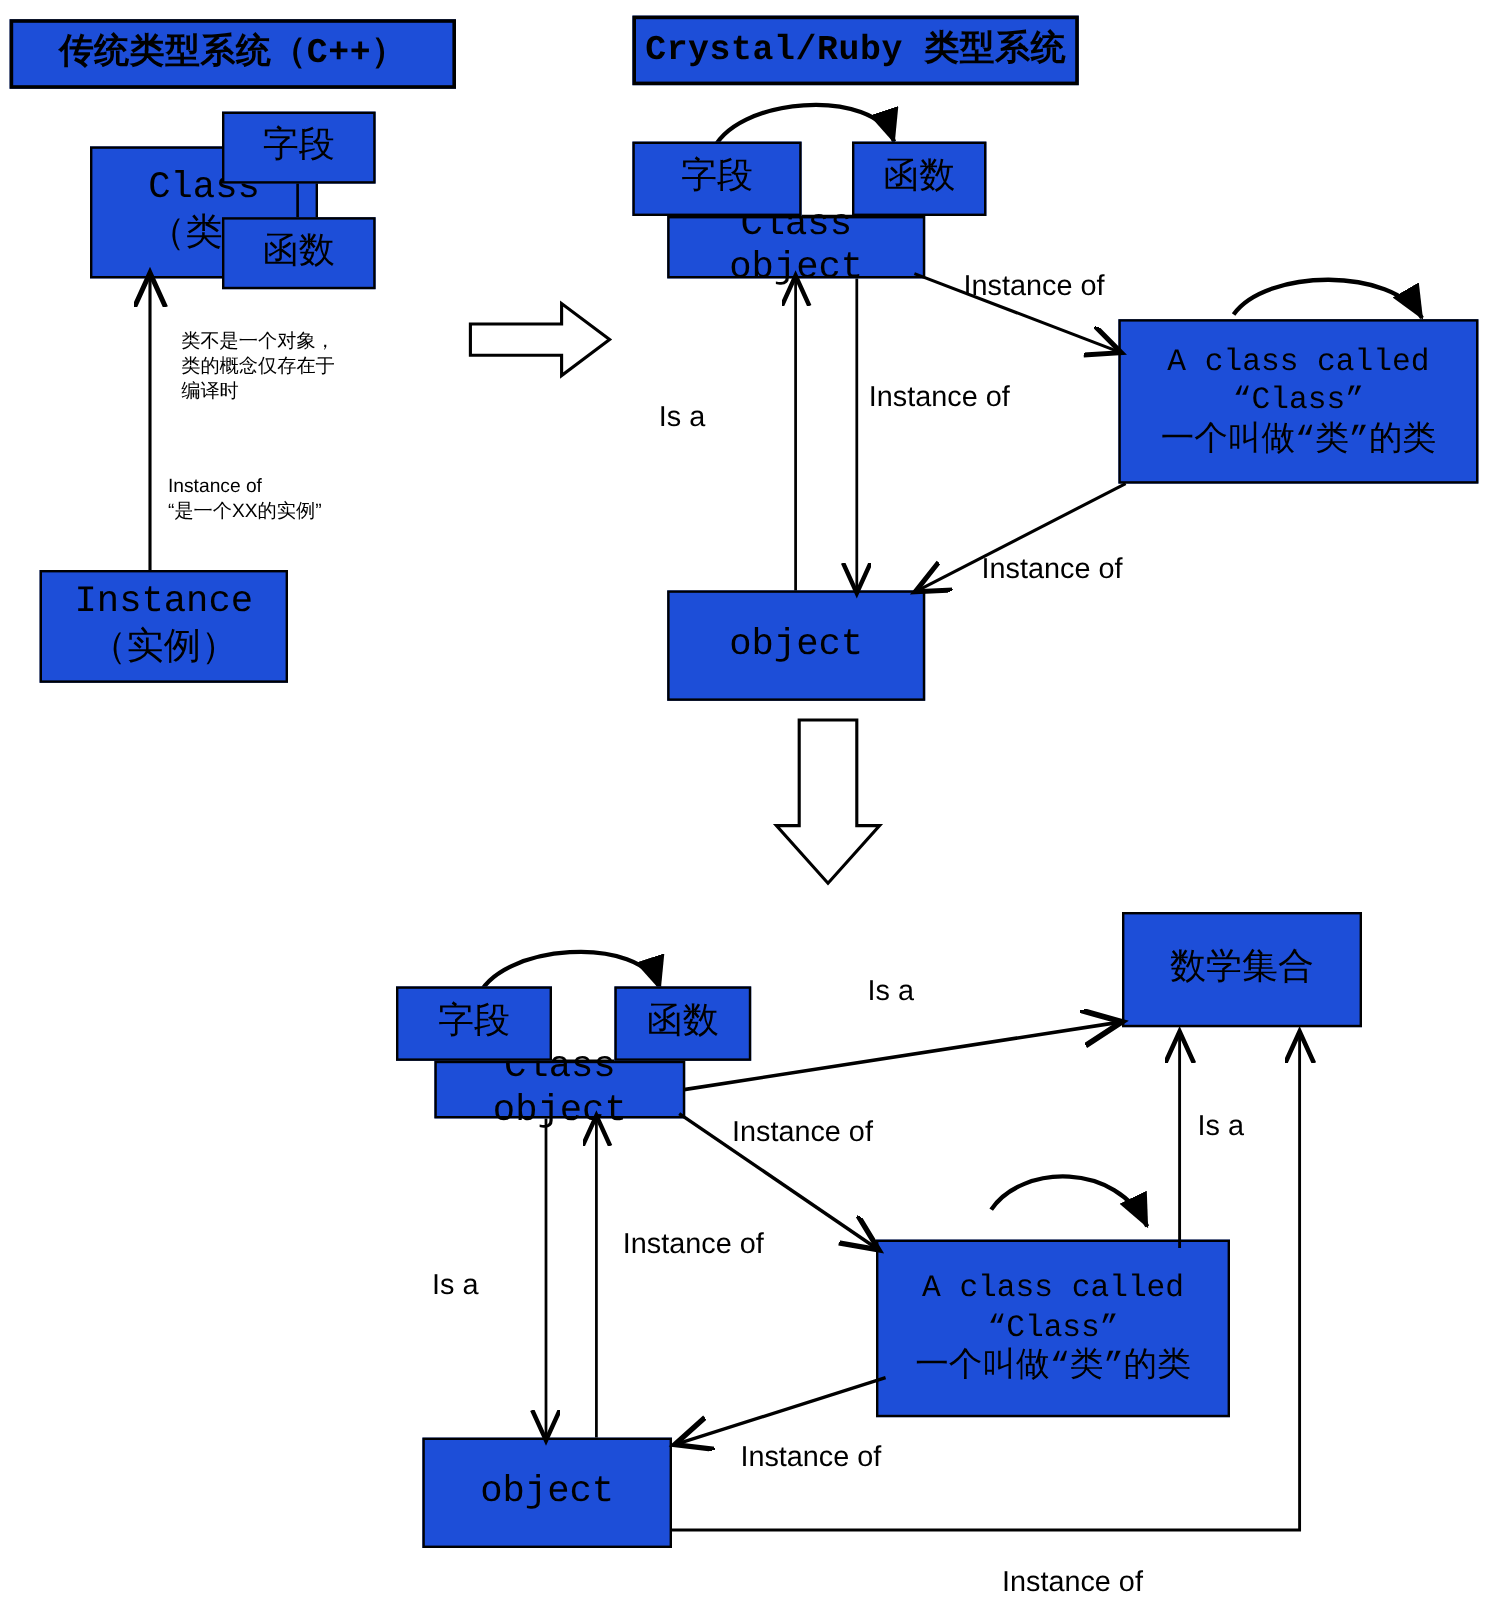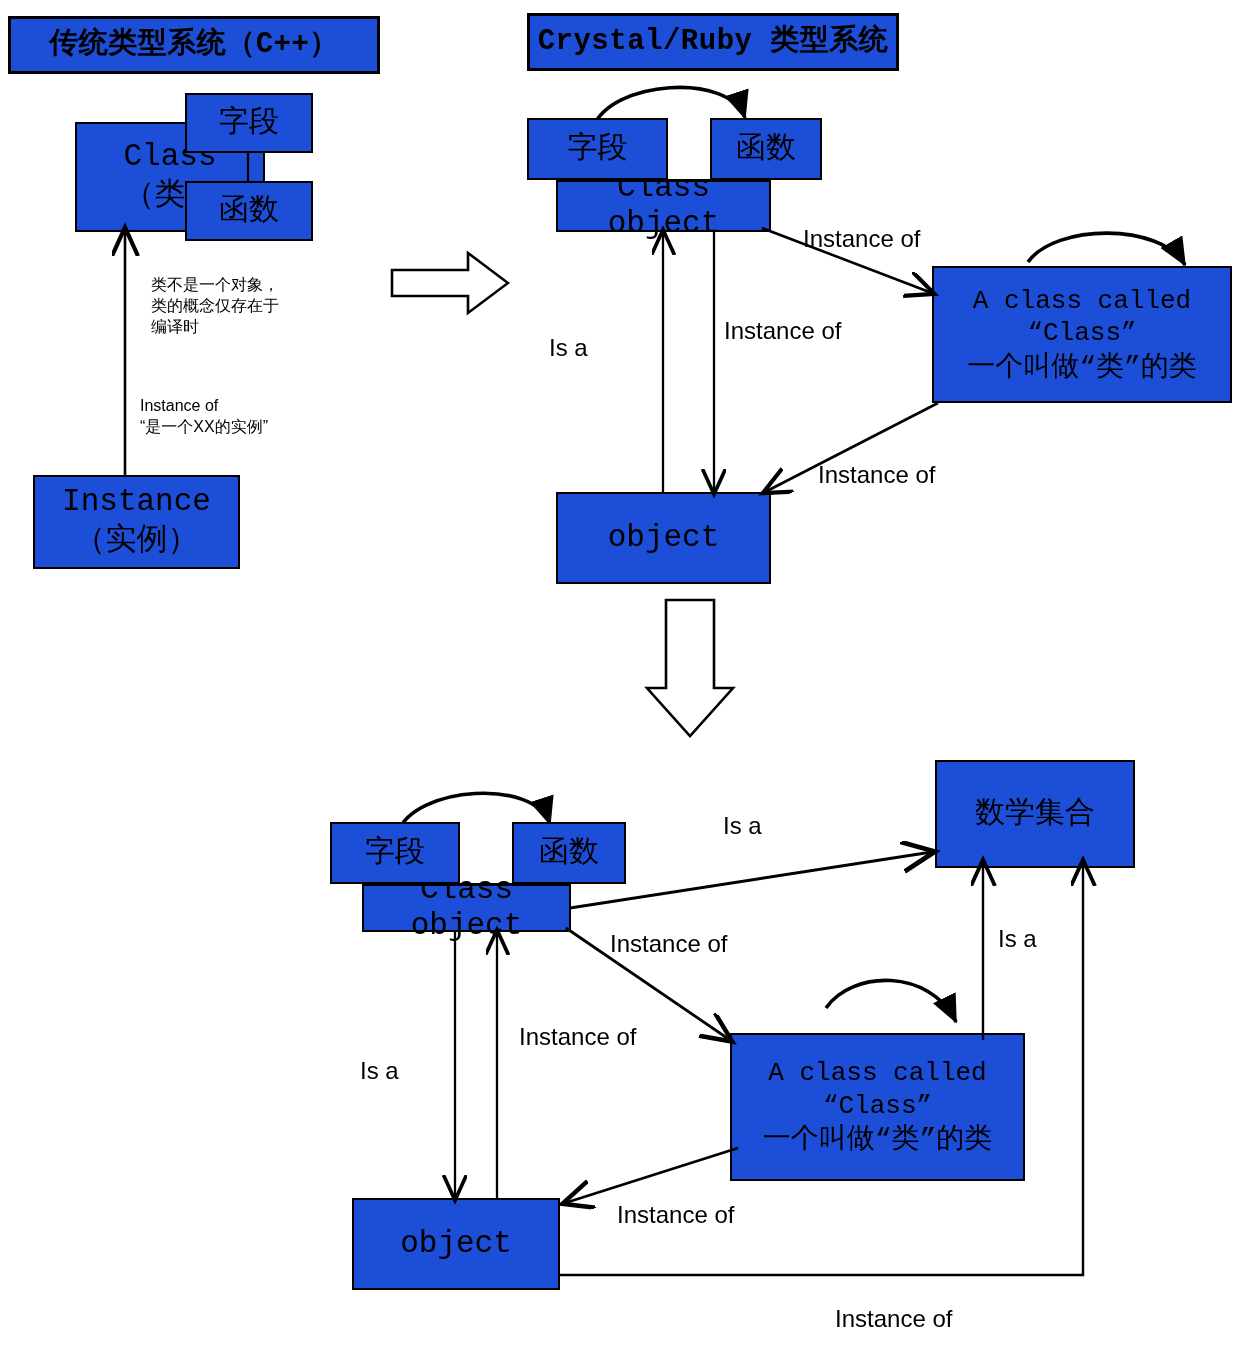--- a/index.html
+++ b/index.html
@@ -201,21 +201,21 @@
   </div>
 
   <div class="box cjk-box z-front" style="left:330px; top:822px; width:130px; height:62px;">
     <span>字段</span>
   </div>
 
   <div class="box cjk-box z-front" style="left:512px; top:822px; width:114px; height:62px;">
     <span>函数</span>
   </div>
 
-  <div class="box cjk-box z-mid" style="left:935px; top:760px; width:200px; height:108px;">
+  <div class="box cjk-box z-mid" style="left:935px; top:760px; width:200px; height:96px;">
     <span>数学集合</span>
   </div>
 
   <div class="box node-box multiline z-mid" style="left:730px; top:1033px; width:295px; height:148px; font-size:26px;">
     <span>A class called</span>
     <span>“Class”</span>
     <span style="font-size:28px;">一个叫做“类”的类</span>
   </div>
 
   <div class="box node-box z-mid" style="left:352px; top:1198px; width:208px; height:92px;">

